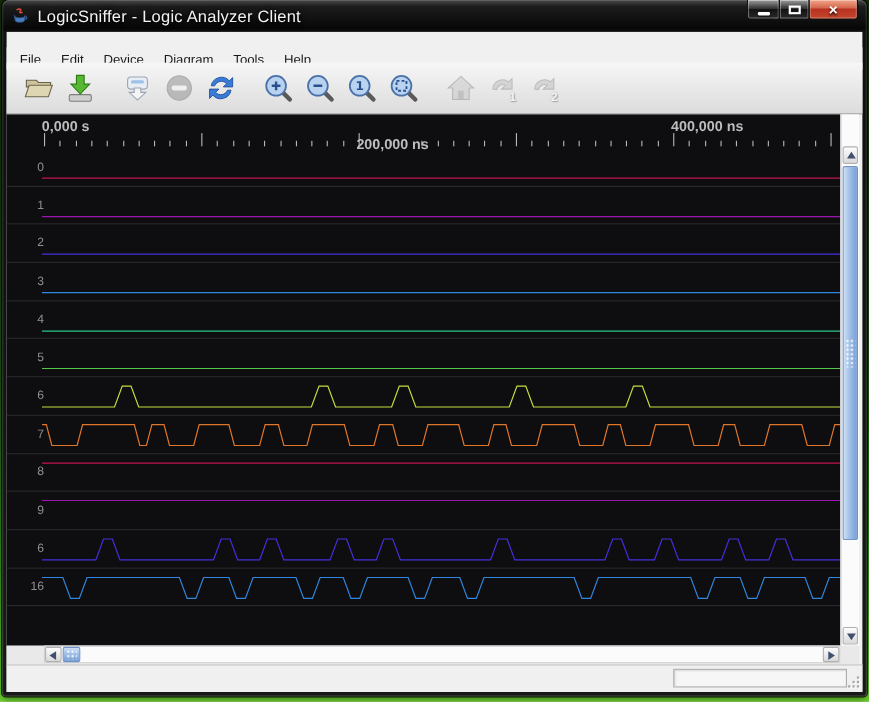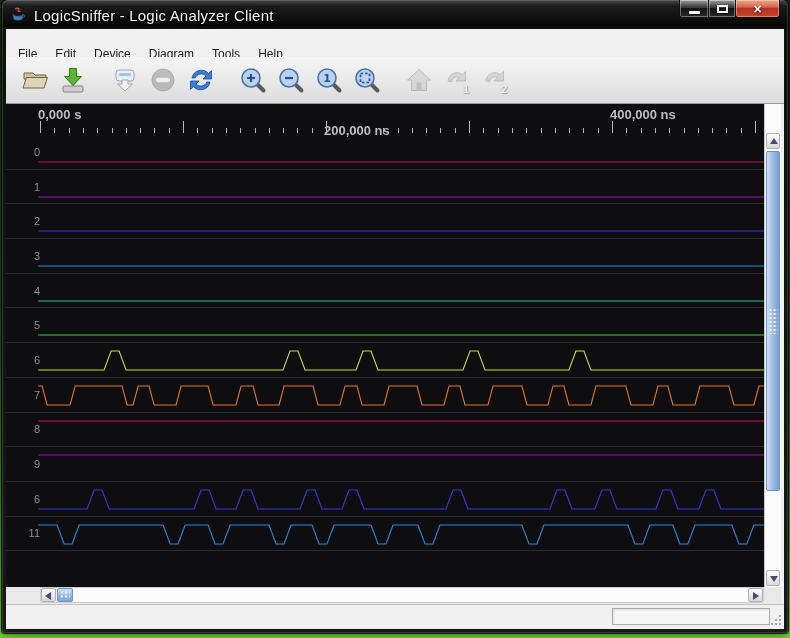--- a/index.html
+++ b/index.html
@@ -356,21 +356,21 @@
               <polyline points="0.0,8 726.0,8" fill="none" stroke="#9a14ae" stroke-width="1.1"></polyline>
             </svg>
           </div>
           <div class="chrow">
             <div class="chlabel">6</div>
             <svg width="726" height="34.7" viewBox="0 0 726 34.7">
               <polyline points="0.0,27 49.0,27 56.0,8 64.0,8 71.0,27 156.0,27 163.0,8 171.0,8 178.0,27 198.0,27 205.0,8 213.0,8 220.0,27 262.0,27 269.0,8 277.0,8 284.0,27 304.0,27 311.0,8 319.0,8 326.0,27 408.0,27 415.0,8 423.0,8 430.0,27 512.0,27 519.0,8 527.0,8 534.0,27 557.0,27 564.0,8 572.0,8 579.0,27 618.0,27 625.0,8 633.0,8 640.0,27 661.0,27 668.0,8 676.0,8 683.0,27 726.0,27" fill="none" stroke="#4330dc" stroke-width="1.1"></polyline>
             </svg>
           </div>
           <div class="chrow">
-            <div class="chlabel">11</div>
+            <div class="chlabel">16</div>
             <svg width="726" height="34.7" viewBox="0 0 726 34.7">
               <polyline points="0.0,8 19.0,8 26.0,27 34.0,27 41.0,8 125.0,8 132.0,27 140.0,27 147.0,8 170.0,8 177.0,27 185.0,27 192.0,8 231.0,8 238.0,27 246.0,27 253.0,8 274.0,8 281.0,27 289.0,27 296.0,8 333.0,8 340.0,27 348.0,27 355.0,8 380.0,8 387.0,27 395.0,27 402.0,8 484.0,8 491.0,27 499.0,27 506.0,8 590.0,8 597.0,27 605.0,27 612.0,8 635.0,8 642.0,27 650.0,27 657.0,8 694.0,8 701.0,27 709.0,27 716.0,8 726.0,8" fill="none" stroke="#2f86dc" stroke-width="1.1"></polyline>
             </svg>
           </div>
         </div>
     </div>
 
     <div class="vscroll">
       <div class="sbtn" style="left:1px; top:29px; width:14px; height:16px;">
           <span class="arrow arr-up"></span>

